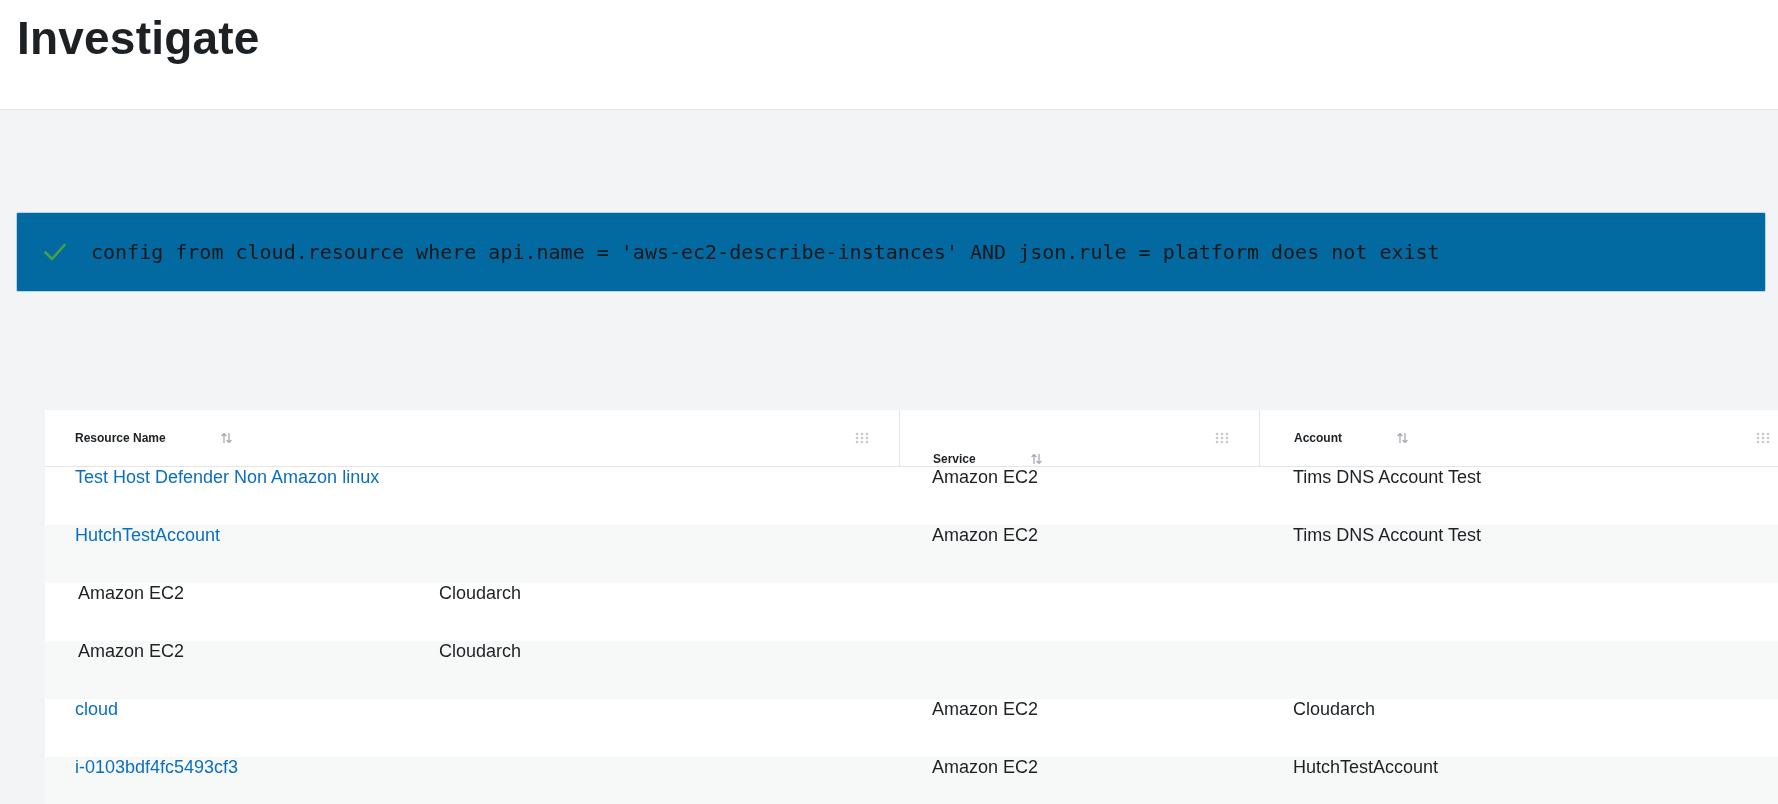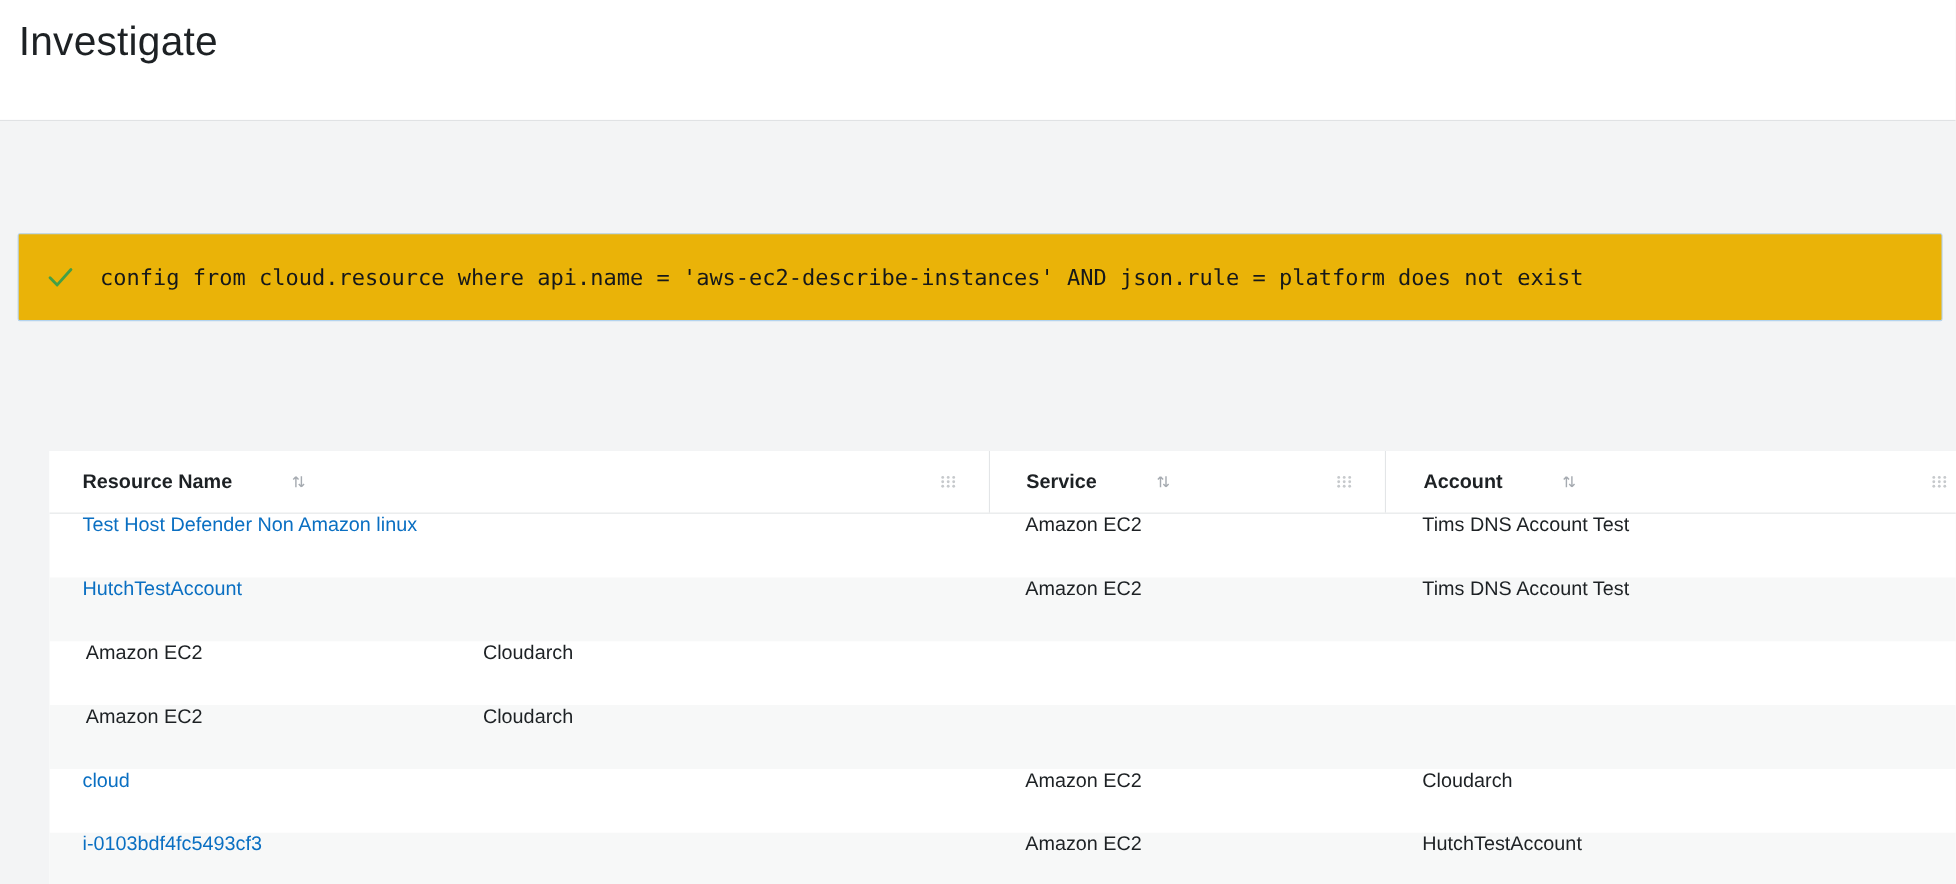--- a/index.html
+++ b/index.html
@@ -8,47 +8,47 @@
     background:#f3f4f5;
     font-family:"Liberation Sans",sans-serif;
     color:#1d2124;
   }
   .page-header {
     height:110px; background:#ffffff;
     border-bottom:1px solid #e0e2e4;
     padding:14px 0 0 17px;
   }
   .page-title {
-    font-size:37px; font-weight:400; color:#1d2124;
+    font-size:46px; font-weight:700; color:#1d2124;
     line-height:48px; letter-spacing:.2px;
   }
   .query-box {
     margin:102px 12px 0 16px; height:80px;
-    background:#eab308;
+    background:#0369a1;
     border:1px solid #b4d3ee; border-radius:2px;
     display:flex; align-items:center;
     padding-left:25px;
   }
   .check-icon { width:26px; height:26px; margin-right:23px; flex:0 0 auto; display:inline-flex; }
   .query-text {
     font-family:"DejaVu Sans Mono",monospace;
     font-size:20px; color:#16181a; white-space:pre;
   }
   .table-wrap { margin:118px 0 0 45px; width:1755px; background:#ffffff; }
   .thead {
     display:flex; height:57px; background:#ffffff;
     border-bottom:1px solid #e3e5e7;
   }
   .th {
     position:relative; display:flex; align-items:center;
-    font-weight:700; font-size:18px; color:#1d2124;gap:44px;
+    font-weight:700; font-size:12px; color:#1d2124;gap:44px;
   }
   .th + .th { border-left:1px solid #e3e5e7; }
   .col-1 { width:854px; padding-left:30px; }
-  .col-2 { width:360px; padding-left:33px; }
+  .col-2 { width:360px; padding-left:33px;align-items:flex-end; }
   .col-3 { width:541px; padding-left:34px; }
   .sort-icon { margin-left:10px; display:inline-flex; cursor:pointer; }
   .drag-handle {
     position:absolute; right:30px; top:50%;
     transform:translateY(-50%); display:inline-flex; cursor:grab;
   }
   .tr { display:flex; height:58px; align-items:center; font-size:18px; }
   .tr:nth-child(even) { background:#f7f8f8; }
   .td { display:flex; align-items:flex-start; height:100%; }
   a.res-link { color:#0a6fc2; text-decoration:none; cursor:pointer; }

